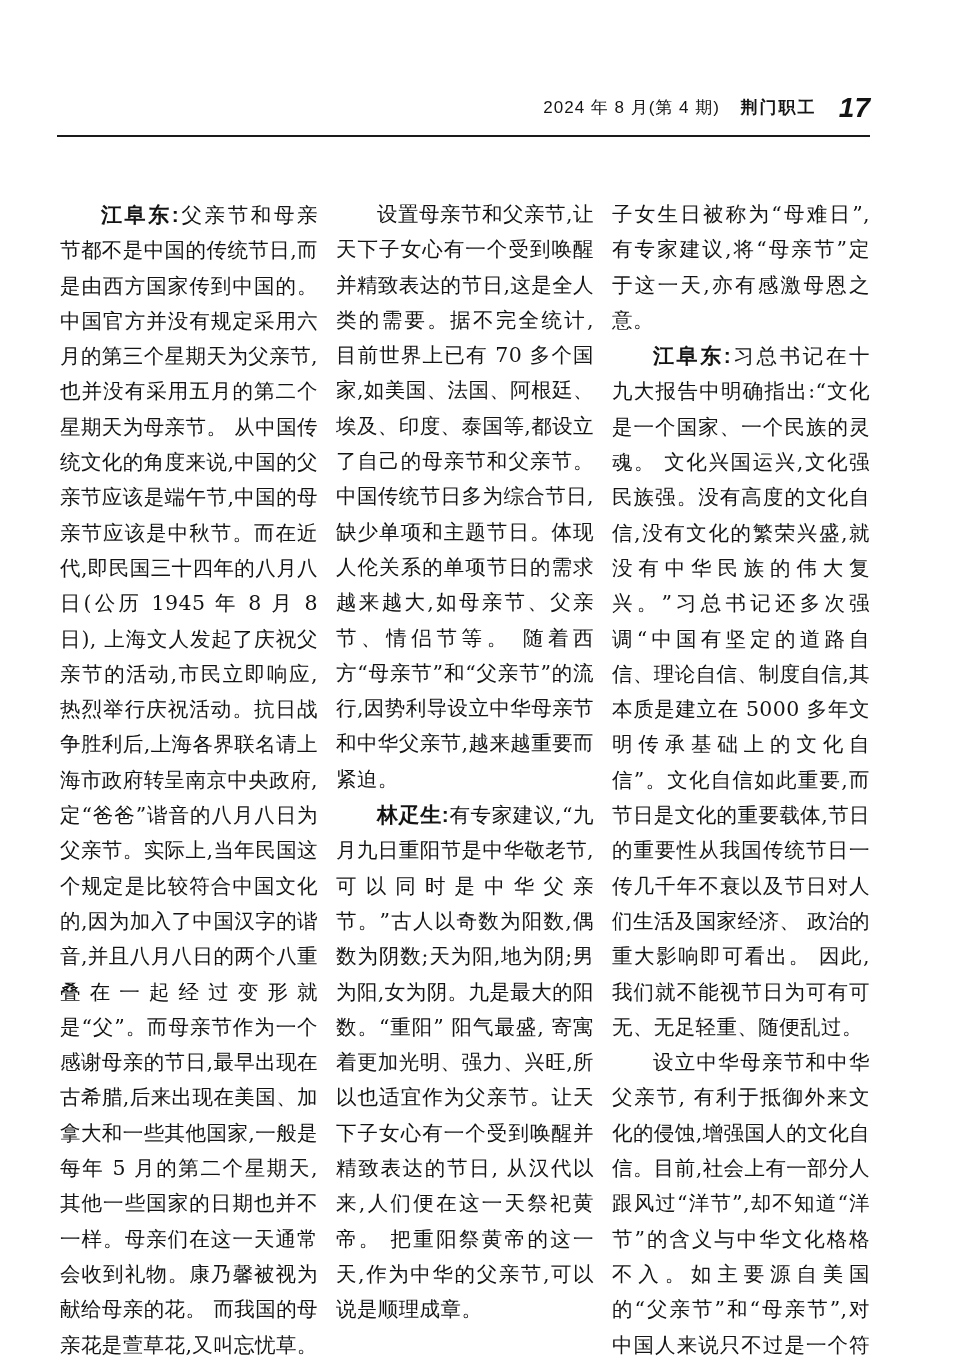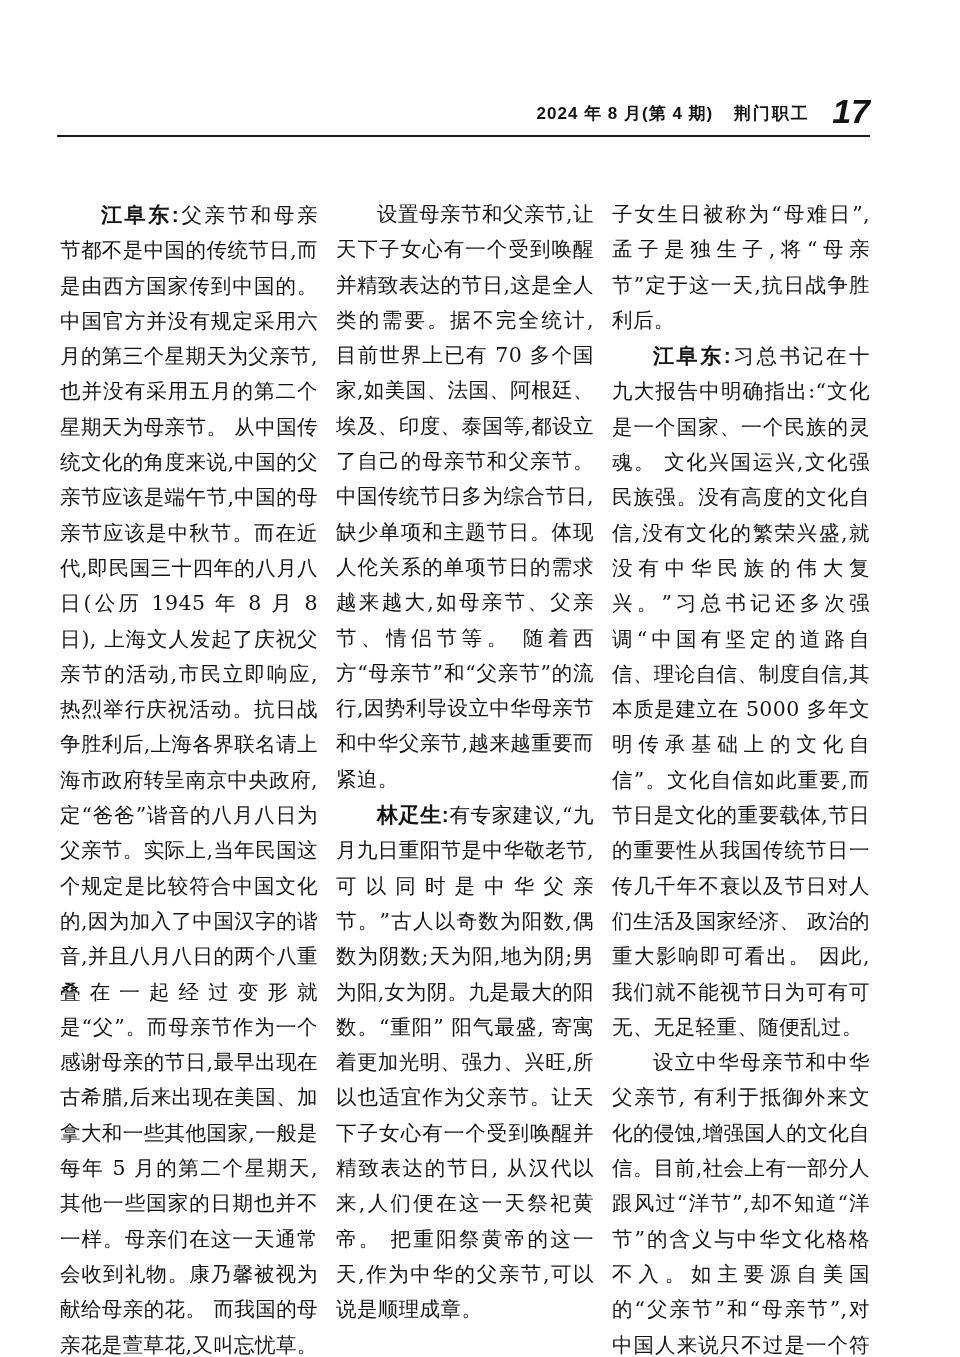--- a/index.html
+++ b/index.html
@@ -19,34 +19,34 @@
     position: absolute;
     top: 92px;
     left: 60px;
     right: 90px;
     text-align: right;
     white-space: nowrap;
     font-family: "Liberation Sans", "DejaVu Sans", sans-serif;
   }
   .issue-info {
     font-size: 17px;
-    font-weight: 700;
+    font-weight: 400;
     letter-spacing: 1px;
     vertical-align: baseline;
   }
   .publication {
     font-size: 17px;
     font-weight: 600;
     letter-spacing: 2px;
     margin-left: 16px;
     vertical-align: baseline;
     font-family: Liberation Mono, monospace;
   }
   .page-number {
-    font-size: 34px;
+    font-size: 28px;
     font-weight: 700;
     font-style: italic;
     margin-left: 18px;
     vertical-align: -4px;
   }
   .header-rule {
     position: absolute;
     top: 135px;
     left: 57px;
     right: 90px;
@@ -99,18 +99,18 @@
 
   </div>
 
   <div class="column">
     <p class="para indent"><span>设置母亲节和父亲节,让天下子女心有一个受到唤醒并精致表达的节日,这是全人类的需要。据不完全统计, 目前世界上已有 70 多个国家,如美国、法国、阿根廷、埃及、印度、泰国等,都设立了自己的母亲节和父亲节。中国传统节日多为综合节日,缺少单项和主题节日。体现人伦关系的单项节日的需求越来越大,如母亲节、父亲节、情侣节等。 随着西方“母亲节”和“父亲节”的流行,因势利导设立中华母亲节和中华父亲节,越来越重要而紧迫。</span></p>
     <p class="para indent"><span class="speaker">林疋生:</span><span>有专家建议,“九月九日重阳节是中华敬老节,可以同时是中华父亲节。”古人以奇数为阳数,偶数为阴数;天为阳,地为阴;男为阳,女为阴。九是最大的阳数。“重阳” 阳气最盛, 寄寓着更加光明、强力、兴旺,所以也适宜作为父亲节。让天下子女心有一个受到唤醒并精致表达的节日, 从汉代以来,人们便在这一天祭祀黄帝。 把重阳祭黄帝的这一天,作为中华的父亲节,可以说是顺理成章。</span></p>
 
   </div>
 
   <div class="column">
-    <p class="para"><span>子女生日被称为“母难日”,孟子是独生子,将“母亲节”定于这一天,抗日战争胜利后。</span></p>
+    <p class="para"><span>子女生日被称为“母难日”,有专家建议,将“母亲节”定于这一天,亦有感激母恩之意。</span></p>
     <p class="para indent"><span class="speaker">江阜东:</span><span>习总书记在十九大报告中明确指出:“文化是一个国家、一个民族的灵魂。 文化兴国运兴,文化强民族强。没有高度的文化自信,没有文化的繁荣兴盛,就没有中华民族的伟大复兴。”习总书记还多次强调“中国有坚定的道路自信、理论自信、制度自信,其本质是建立在 5000 多年文明传承基础上的文化自信”。文化自信如此重要,而节日是文化的重要载体,节日的重要性从我国传统节日一传几千年不衰以及节日对人们生活及国家经济、 政治的重大影响即可看出。 因此,我们就不能视节日为可有可无、无足轻重、随便乱过。</span></p>
     <p class="para indent"><span>设立中华母亲节和中华父亲节, 有利于抵御外来文化的侵蚀,增强国人的文化自信。目前,社会上有一部分人跟风过“洋节”,却不知道“洋节”的含义与中华文化格格不入。如主要源自美国的“父亲节”和“母亲节”,对中国人来说只不过是一个符号,缺乏文化内涵与历史记忆,更不用说能起到什么文化滋养的作用了, 而包含伏羲文化、女娲文化在内的中华优秀传统文化,几千年来延续着我们国家和民族的精神血脉,支撑着中华民族生生不息、薪火相传。 正如习近平总书记所指出的:“中华民族有着深厚的文化传统,形成了富有特色的思想体系,体现了中国人几千年来积累的知识智慧和理性思辨。这是我国的独特优势。”我们的节日设置应当充分体现这一优势。</span></p>
   </div>
 
 </div>
 
 </body></html>

